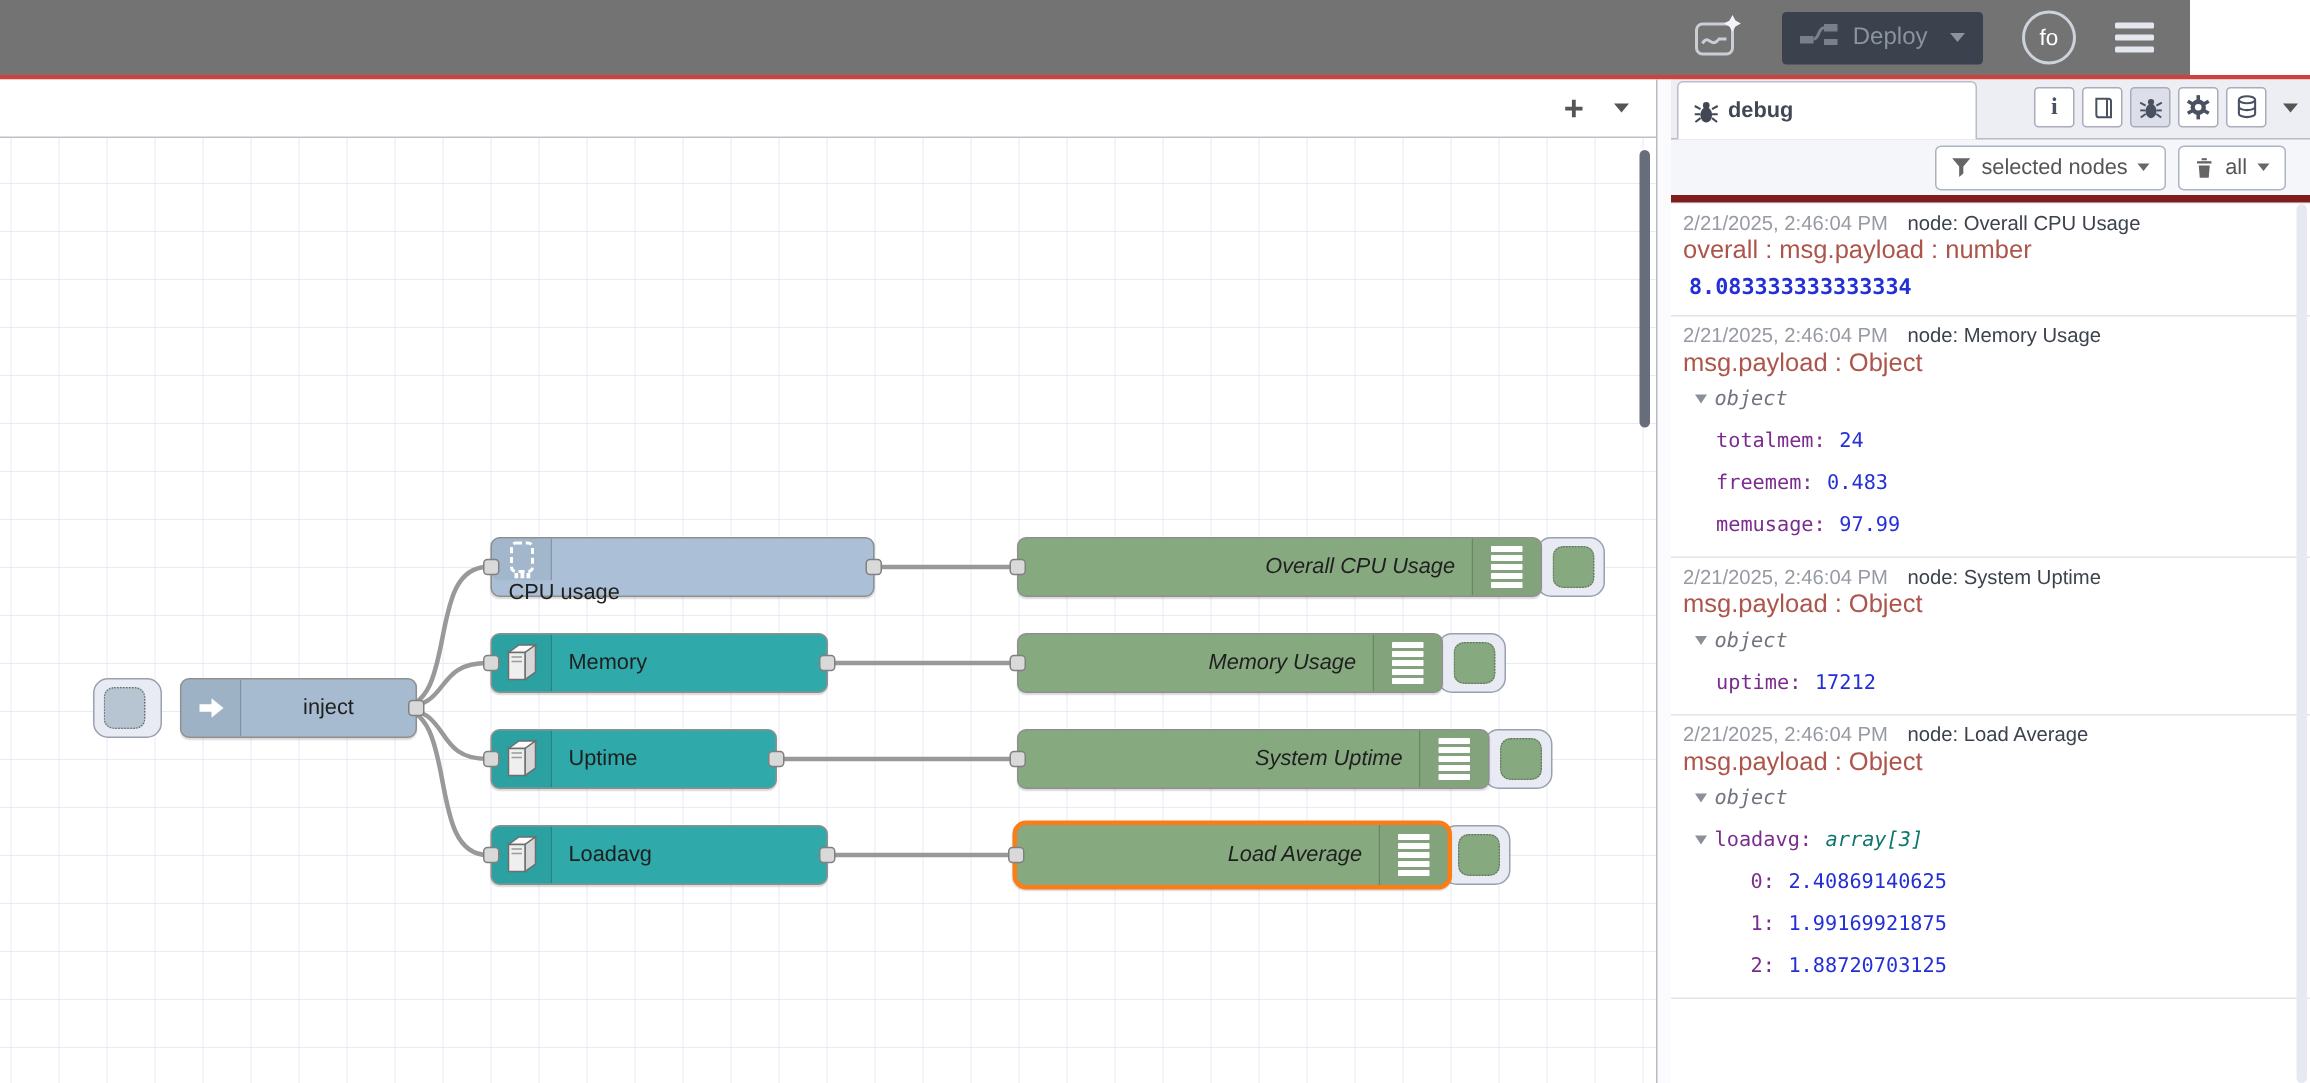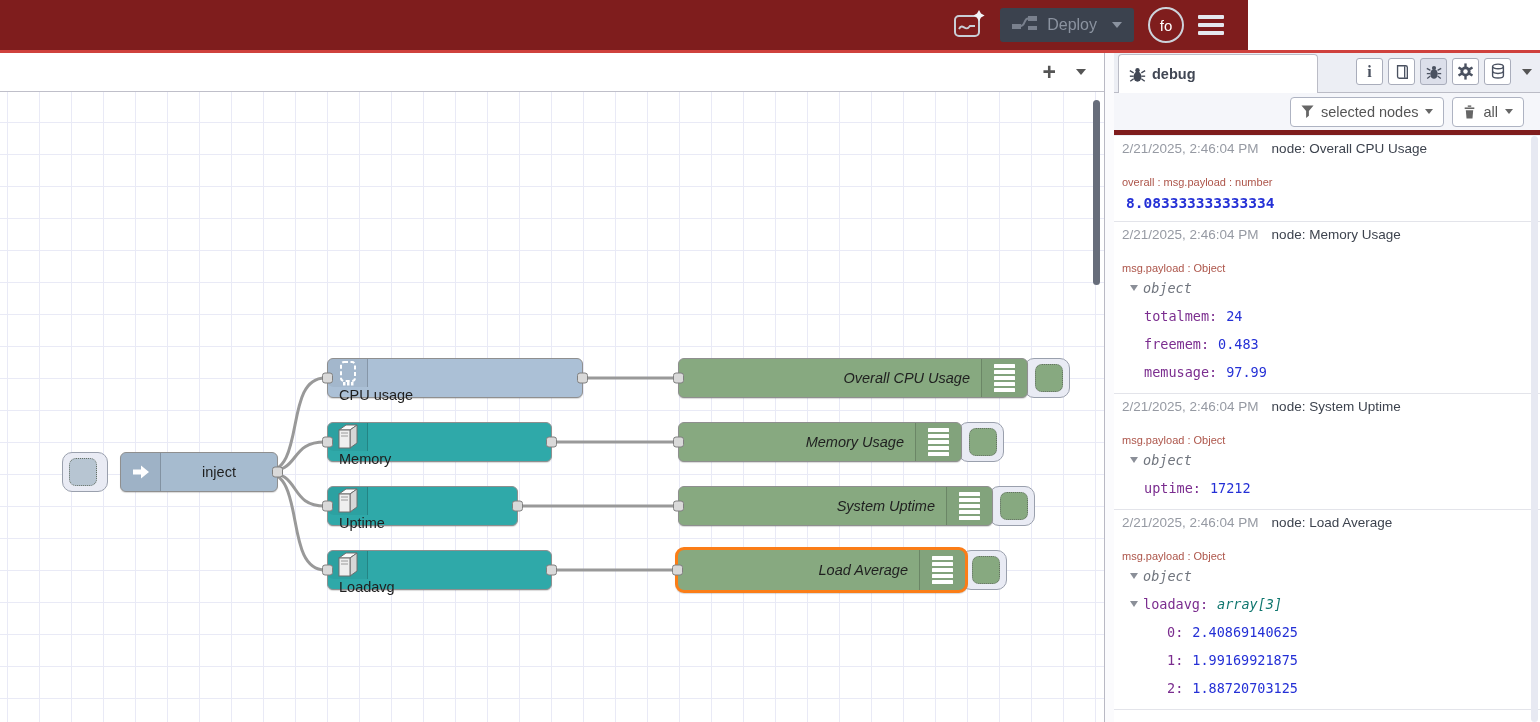--- a/index.html
+++ b/index.html
@@ -1,20 +1,20 @@
 <!DOCTYPE html>
 <html><head>
 <meta charset="utf-8">
 <style>
   * { box-sizing: border-box; margin: 0; padding: 0; }
   html,body { width:1540px; height:722px; overflow:hidden; font-family:"Liberation Sans",sans-serif; background:#fff; }
   #app { position:relative; width:1540px; height:722px; overflow:hidden; }
 
   
-  .header { position:absolute; top:0; left:0; width:1248px; height:50px; background:#7f1d1d; display:flex; align-items:center; justify-content:flex-end; gap:14px; padding-right:24px; }
+  .header { position:absolute; top:0; left:0; width:1460px; height:50px; background:#737373; display:flex; align-items:center; justify-content:flex-end; gap:26px; padding-right:24px; }
   .red-line { position:absolute; top:50px; left:0; width:1540px; height:3px; background:#cf413d; }
   .hdr-icon { display:flex; align-items:center; justify-content:center; cursor:pointer; }
   .deploy-btn { display:flex; align-items:center; gap:9px; background:#3b424e; border-radius:3px; padding:7px 12px; color:#8b93a0; font-size:16px; cursor:default; }
   .deploy-caret { margin-left:6px; border-left:5px solid transparent; border-right:5px solid transparent; border-top:6px solid #8b93a0; }
   .avatar { width:36px; height:36px; border:2px solid #cdd3db; border-radius:50%; color:#fff; font-size:15px; display:flex; align-items:center; justify-content:center; }
   .burger { display:flex; flex-direction:column; gap:4px; }
   .burger div { width:26px; height:4px; background:#e4e8ee; border-radius:1px; }
 
   
   .main { position:absolute; top:53px; left:0; width:1104px; height:669px; }
@@ -29,21 +29,21 @@
 
   
   .node { position:absolute; height:40px; border:1px solid #8f8f8f; border-radius:6px; display:flex; align-items:stretch; z-index:2; box-shadow:0 1px 1px rgba(0,0,0,0.15); cursor:pointer; }
   .node .icon-sec { width:40px; background:rgba(0,0,0,0.045); border-right:1px solid rgba(0,0,0,0.18); border-radius:5px 0 0 5px; display:flex; align-items:center; justify-content:center; }
   .node .icon-sec-r { width:46px; background:rgba(0,0,0,0.03); border-left:1px solid rgba(0,0,0,0.18); border-radius:0 5px 5px 0; display:flex; align-items:center; justify-content:center; }
   .node .lbl { flex:1; display:flex; align-items:center; padding:0 11px; font-size:14.5px; color:#1f1f1f; white-space:nowrap; }
   .lbl.center { justify-content:center; }
   .lbl.right { justify-content:flex-end; font-style:italic; }
   .n-inject { background:#a6bbcf; }
   .n-cpu { background:#abc0d6; }
-  .n-os { background:#2fa9a9;flex-direction:column; }
+  .n-os { background:#2fa9a9; }
   .n-debug { background:#87a980; }
   .n-selected { border:3px solid #fb7d17; border-radius:9px; }
   .port { position:absolute; width:11px; height:11px; background:#d9d9d9; border:1px solid #808080; border-radius:3px; top:50%; transform:translateY(-50%); z-index:3; cursor:crosshair; }
   .port.in { left:-6px; } .port.out { right:-6px; }
   .node-btn { position:absolute; width:46px; height:40px; background:#e9ebf4; border:1px solid #9aa0ad; border-radius:10px; z-index:1; cursor:pointer; }
   .btn-inner { position:absolute; top:5px; width:28px; height:28px; border-radius:7px; border:1px dotted #667065; }
   .btn-inner.l { left:6px; } .btn-inner.r { right:6px; }
   .bars { display:flex; flex-direction:column; gap:2.5px; }
   .bars div { width:21px; height:3.5px; background:#fff; border-radius:0.5px; }
 
@@ -63,21 +63,21 @@
   .sb-filter { height:42px; background:#f5f6fa; border-bottom:5px solid #7f1d1d; display:flex; align-items:center; justify-content:flex-end; gap:8px; padding-right:16px; }
   .pill-btn { height:30px; background:#fff; border:1px solid #aeb3c2; border-radius:4px; display:flex; align-items:center; gap:7px; padding:0 10px; font-size:14.5px; color:#555; cursor:pointer; }
   .pill-btn .caret { border-left:4px solid transparent; border-right:4px solid transparent; border-top:5px solid #666; }
 
   .sb-messages { position:absolute; top:83px; bottom:0; left:0; right:0; background:#fff; overflow:hidden; }
   .sb-track { position:absolute; top:0; bottom:0; right:2px; width:7px; background:#e7e9f2; border-radius:4px; cursor:pointer; }
   .msg { padding:5px 14px 7px 8px; border-bottom:1px solid #e3e4ea; }
   .msg-meta { display:flex; gap:13px; font-size:13.5px; white-space:nowrap; }
   .msg-meta .ts { color:#969aa3; }
   .msg-meta .src { color:#3d434e; }
-  .msg-prop { font-size:11px; color:#ad554a; margin-top:20px; white-space:nowrap; }
+  .msg-prop { font-size:17px; color:#ad554a; margin-top:1px; white-space:nowrap; }
   .mono { font-family:"DejaVu Sans Mono",monospace; }
   .msg-val { font-size:14.5px; font-weight:bold; color:#2430d6; margin:7px 0 3px 4px; }
   .row { font-size:13.5px; line-height:28px; white-space:nowrap; display:flex; align-items:center; }
   .tri { display:inline-block; width:0; height:0; border-left:4.5px solid transparent; border-right:4.5px solid transparent; border-top:6px solid #8b8f98; margin-right:5px; cursor:pointer; }
   .obj { color:#70757e; font-style:italic; }
   .k { color:#7b2d8f; } .k::after { content:":"; color:#7b2d8f; }
   .v { color:#2430d6; margin-left:9px; }
   .arr { color:#0f766e; font-style:italic; margin-left:9px; }
   .ind0 { padding-left:8px; } .ind1 { padding-left:22px; } .ind2 { padding-left:45px; }
 </style>

